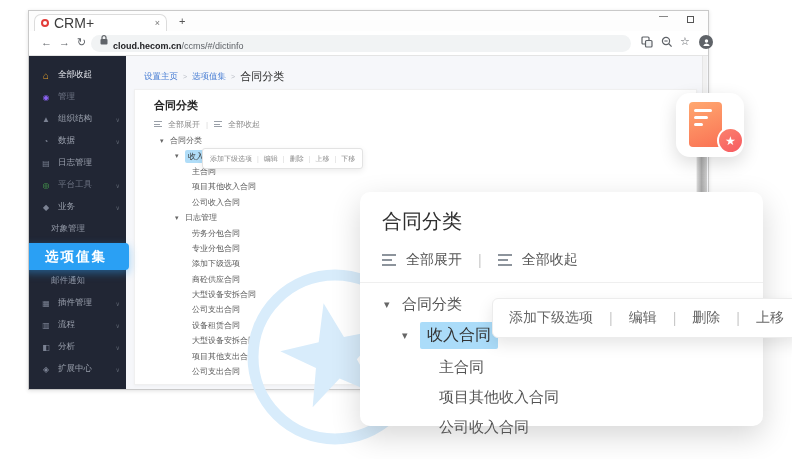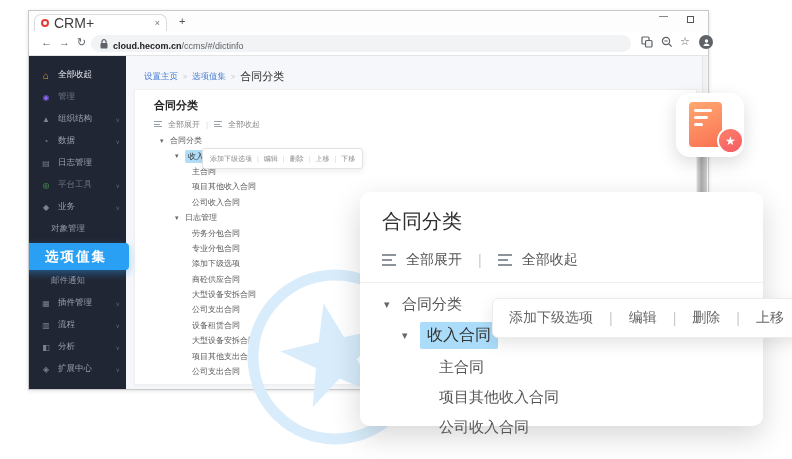--- a/index.html
+++ b/index.html
@@ -18,21 +18,21 @@
   .tab-close { font-size:9px; color:#777; line-height:1; }
   .newtab { position:absolute; left:150px; top:4px; font-size:11px; color:#555; }
   .winctl { position:absolute; top:2px; font-size:9px; color:#444; }
   .ctl-min { right:40px; top:0px; }
   .ctl-restore { right:14px; top:5px; width:7px; height:7px; border:1px solid #555; }
 
   .urlrow { position:absolute; left:0; top:20px; width:100%; height:25px; background:#fff;
             border-bottom:1px solid #e4e4e4; }
   .navbtn { position:absolute; top:5px; font-size:11px; color:#5f6368; }
   .urlpill { position:absolute; left:62px; top:4px; width:540px; height:17px; border-radius:9px;
-             background:#f1f3f4; display:flex; align-items:center; padding:0 9px; gap:5px; }
+             background:#f1f3f4; display:flex; padding:0 9px; gap:5px; }
   .url-domain { font-size:9px; font-weight:bold; color:#202124; }
   .url-path { font-size:9px; color:#5f6368; }
   .rowicon { position:absolute; top:5px; color:#5f6368; }
   .avatar { position:absolute; top:4px; width:14px; height:14px; border-radius:50%; background:#5f6368;
             display:flex; align-items:center; justify-content:center; }
 
   
   .app { position:absolute; left:0; top:45px; width:679px; height:333px; background:#f6f7fa; overflow:hidden; }
   .scroll-track { position:absolute; right:1px; top:0; width:5px; height:100%; background:#f1f1f1; border-left:1px solid #e6e6e6; }
 

